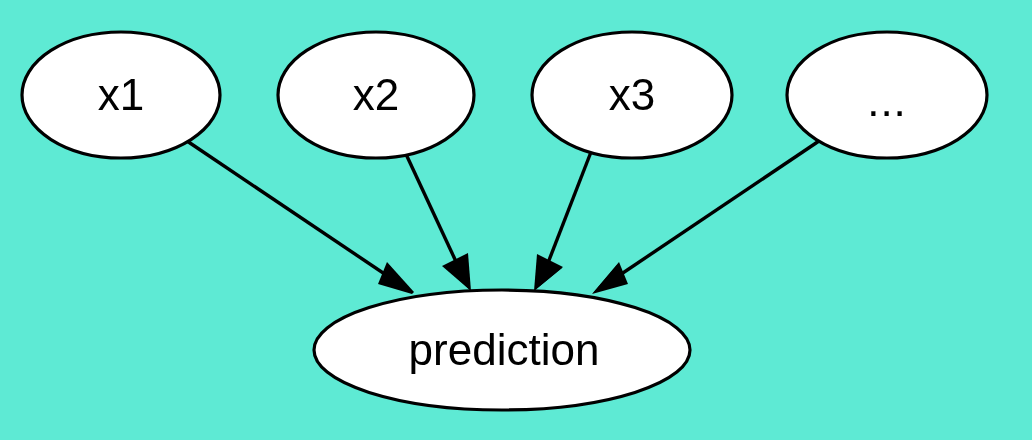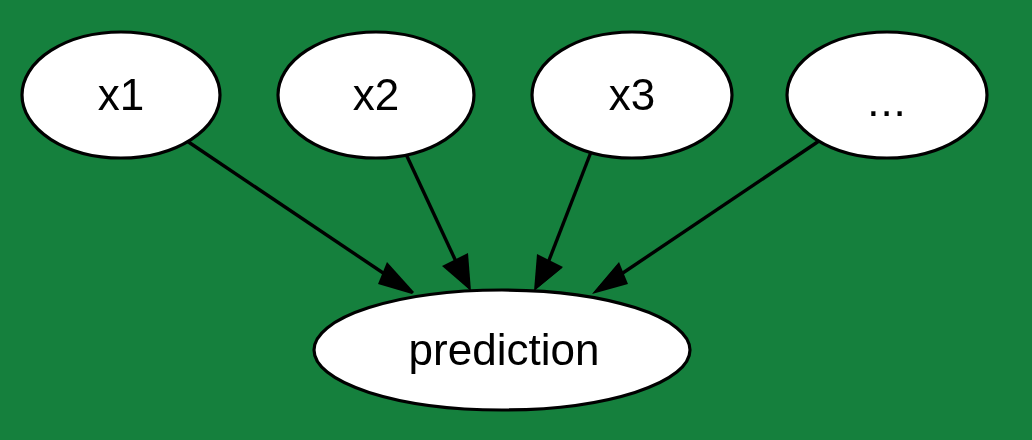--- a/index.html
+++ b/index.html
@@ -8,21 +8,21 @@
     padding: 0;
     background: #ffffff;
   }
   body {
     font-family: "Liberation Sans", sans-serif;
   }
   #diagram-root {
     position: relative;
     width: 1032px;
     height: 440px;
-    background: #15803d;
+    background: #5eead4;
     overflow: hidden;
   }
   #graph-svg {
     display: block;
     width: 1032px;
     height: 440px;
   }
   .node-ellipse {
     fill: #ffffff;
     stroke: #000000;

